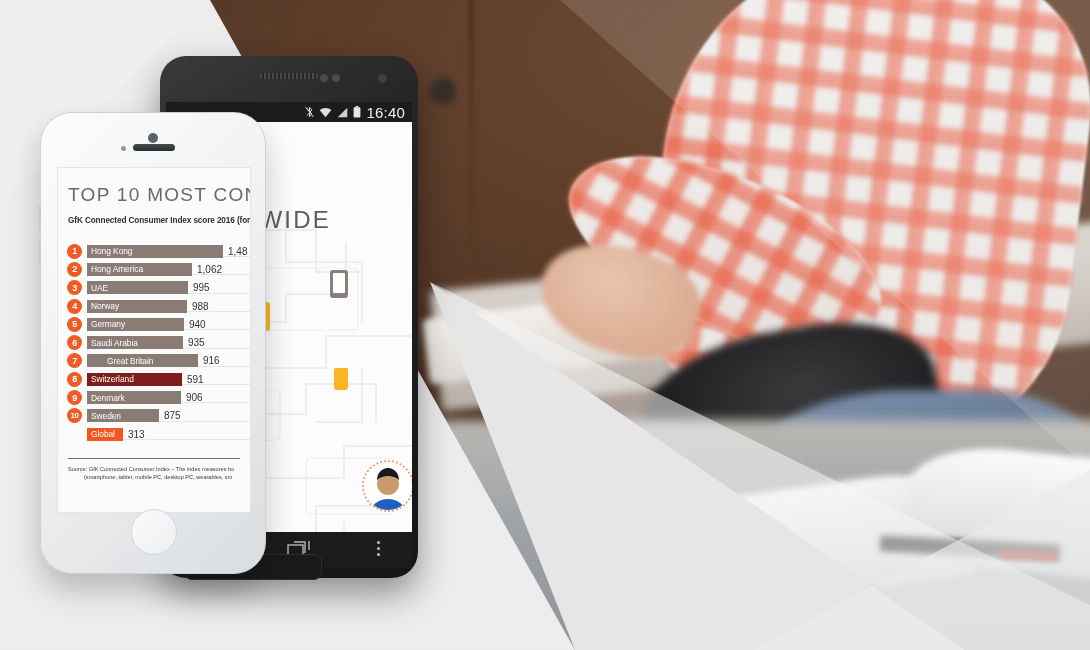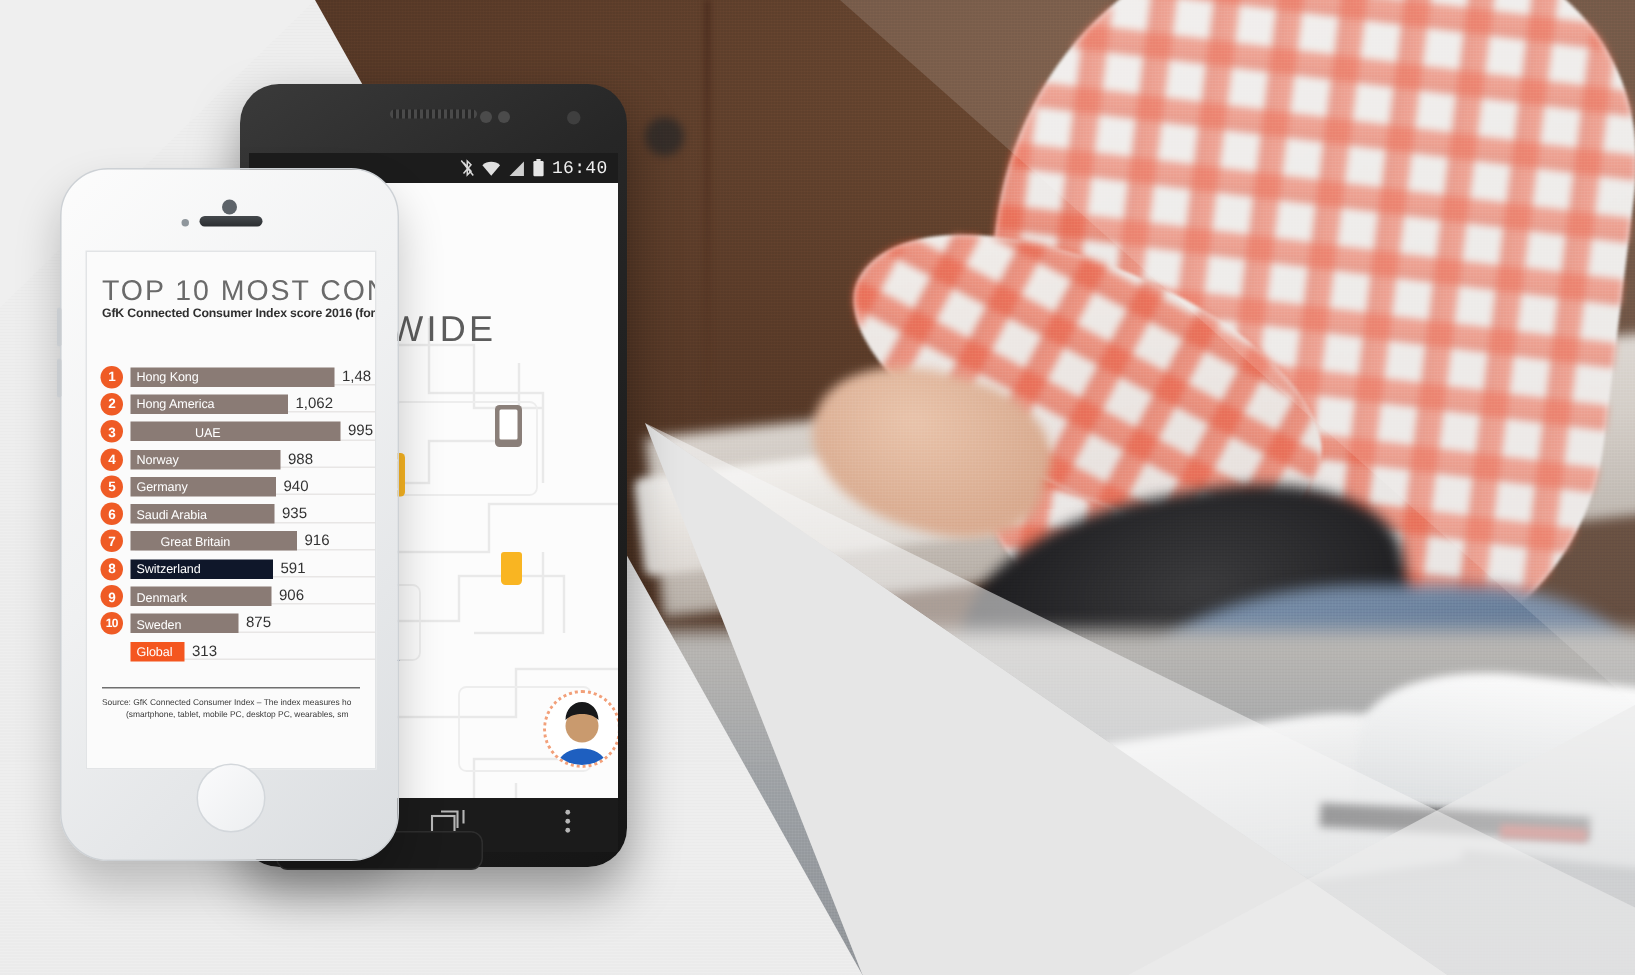--- a/index.html
+++ b/index.html
@@ -100,21 +100,21 @@
   .and-speaker{position:absolute;left:50%;top:17px;transform:translateX(-50%);
     width:58px;height:6px;border-radius:3px;
     background:repeating-linear-gradient(90deg,#4a4a4a 0 2px,#262626 2px 4px);}
   .and-sensor{position:absolute;top:18px;width:8px;height:8px;border-radius:50%;background:#4b4b4b;}
   .and-s1{left:160px;} .and-s2{left:172px;}
   .and-cam{position:absolute;left:218px;top:18px;width:9px;height:9px;border-radius:50%;background:#3f3f3f;}
   .and-screen{position:absolute;left:6px;top:46px;width:246px;height:430px;background:#fdfdfd;overflow:hidden;}
   .and-status{height:20px;background:#1c1c1c;display:flex;align-items:center;justify-content:flex-end;
     padding-right:7px;gap:5px;color:#e3e3e3;font-size:11px;}
   .and-status svg{display:block;}
-  .and-clock{font-size:12px;letter-spacing:.2px;color:#efefef;font-family:Liberation Mono, monospace;}
+  .and-clock{font-size:15px;letter-spacing:.2px;color:#efefef;font-family:Liberation Sans, sans-serif;}
   .and-nav{position:absolute;left:6px;top:476px;width:246px;height:36px;background:#1b1b1b;
     display:flex;align-items:center;justify-content:space-around;}
   .and-bottom-bar{position:absolute;left:24px;bottom:-2px;width:136px;height:24px;
     border:1px solid #2e2e2e;border-radius:8px;background:#1a1a1a;}
 
   
   .ill{position:absolute;left:0;top:20px;width:246px;height:456px;background:#fcfcfc;overflow:hidden;}
   .ill-title{position:absolute;left:-86px;top:84px;width:330px;text-align:center;
     font-size:24px;letter-spacing:2.2px;color:#5c5c5c;font-weight:300;
     font-family:"Liberation Sans",sans-serif;white-space:nowrap;}
@@ -149,21 +149,21 @@
     background:linear-gradient(180deg,#45494d,#2b2e31);}
   .ip-home{position:absolute;left:50%;bottom:18px;margin-left:-22px;width:44px;height:44px;border-radius:50%;
     border:1.4px solid #d3d7db;background:linear-gradient(135deg,#fbfbfc,#eceef0);}
   .ip-screen{position:absolute;left:16px;top:54px;width:192px;height:344px;background:#fbfbfb;
     border:1px solid #e2e4e6;overflow:hidden;}
 
   
   .chart-wrap{position:relative;width:192px;height:344px;padding:0;}
   .ch-title{position:absolute;left:10px;top:16px;font-size:19px;letter-spacing:1.3px;
     color:#6a6a6a;font-weight:300;white-space:nowrap;font-family:"Liberation Sans",sans-serif;}
-  .ch-sub{position:absolute;left:10px;top:36px;font-size:8.2px;font-weight:bold;color:#2f2f2f;
+  .ch-sub{position:absolute;left:10px;top:48px;font-size:8.2px;font-weight:bold;color:#2f2f2f;
     white-space:nowrap;letter-spacing:-.1px;}
   .gridlines{position:absolute;left:0;top:72px;width:192px;height:190px;}
   .gl{position:absolute;left:32px;right:0;height:1px;background:#e8e6e5;}
   .rows{position:absolute;left:0;top:74px;width:192px;}
   .row{position:relative;height:18.3px;display:flex;align-items:center;}
   .rank{width:15px;height:15px;border-radius:50%;background:#ef5b25;color:#fff;
     font-size:9px;font-weight:bold;display:flex;align-items:center;justify-content:center;
     margin-left:9px;flex:0 0 auto;letter-spacing:-.4px;}
   .rank.r10{font-size:8px;}
   .bar{height:13px;background:#8a7b75;display:flex;align-items:center;margin-left:5px;flex:0 0 auto;}
@@ -393,21 +393,21 @@
             </div>
             <div class="row">
               <div class="rank" style="background: rgb(239, 91, 37);">2</div>
               <div class="bar" style="width: 105px; background: rgb(138, 123, 117);">
                 <span class="bar-label">Hong America</span>
               </div>
               <div class="val">1,062</div>
             </div>
             <div class="row">
               <div class="rank" style="background: rgb(239, 91, 37);">3</div>
-              <div class="bar" style="width: 101px; background: rgb(138, 123, 117); padding-left: 39px;">
+              <div class="bar" style="width: 101px; background: rgb(138, 123, 117);">
                 <span class="bar-label">UAE</span>
               </div>
               <div class="val">995</div>
             </div>
             <div class="row">
               <div class="rank" style="background: rgb(239, 91, 37);">4</div>
               <div class="bar" style="width: 100px; background: rgb(138, 123, 117);">
                 <span class="bar-label">Norway</span>
               </div>
               <div class="val">988</div>
@@ -428,21 +428,21 @@
             </div>
             <div class="row">
               <div class="rank" style="background: rgb(239, 91, 37);">7</div>
               <div class="bar" style="width: 95px; background: rgb(138, 123, 117); padding-left: 16px;">
                 <span class="bar-label">Great Britain</span>
               </div>
               <div class="val">916</div>
             </div>
             <div class="row">
               <div class="rank" style="background: rgb(239, 91, 37);">8</div>
-              <div class="bar" style="width: 95px; background: #0f172a;">
+              <div class="bar" style="width: 95px; background: #7f1d1d;">
                 <span class="bar-label">Switzerland</span>
               </div>
               <div class="val">591</div>
             </div>
             <div class="row">
               <div class="rank" style="background: rgb(239, 91, 37);">9</div>
               <div class="bar" style="width: 94px; background: rgb(138, 123, 117);">
                 <span class="bar-label">Denmark</span>
               </div>
               <div class="val">906</div>

